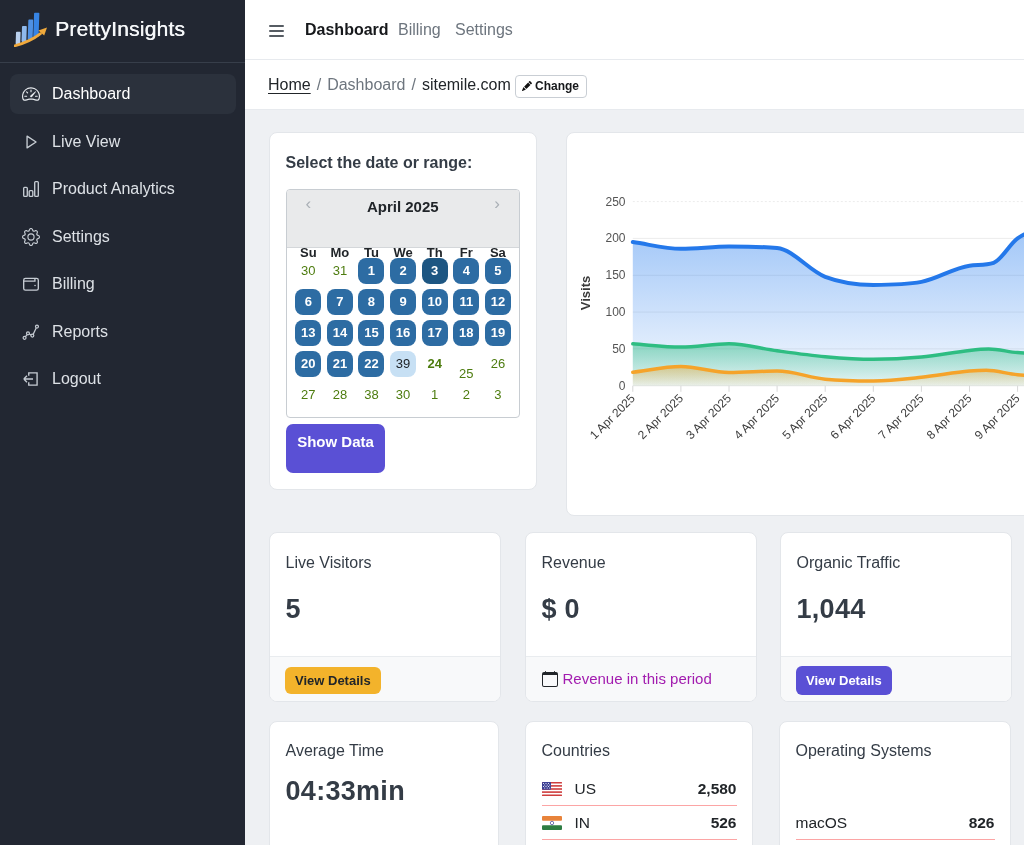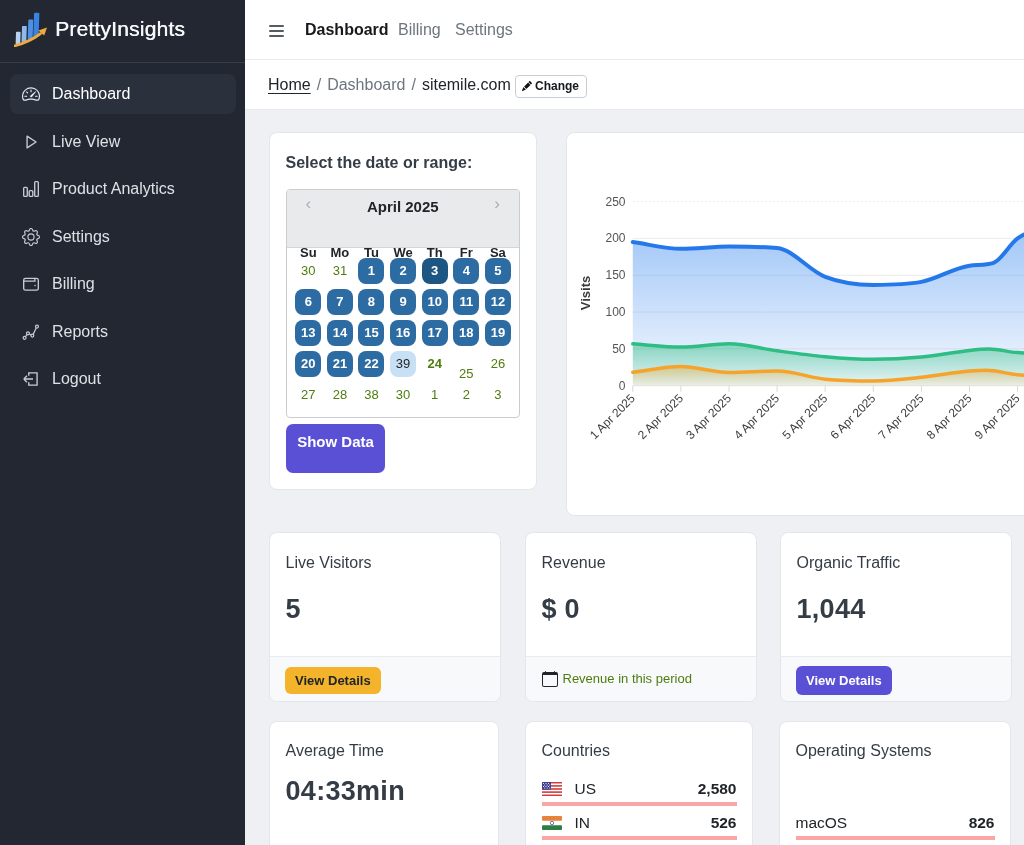--- a/index.html
+++ b/index.html
@@ -31,21 +31,21 @@
 #crumbs u { text-underline-offset:3px; }
 #changebtn { position:absolute; left:270px; top:14px; height:23px; padding:0 7px 0 6px; border:1px solid #c9ced4; border-radius:4px; background:#fff; font-size:12px; font-weight:700; color:#16181b; line-height:21px; }
 
 #content { left:245px; top:110px; width:779px; height:735px; background:#eef0f3; }
 .card { position:absolute; background:#fff; border:1px solid #e3e6ea; border-radius:8px; }
 .ctitle { position:absolute; left:16px; font-size:16px; font-weight:500; color:#343c46; }
 .cvalue { position:absolute; left:16px; font-size:27px; font-weight:700; color:#343c46; letter-spacing:0.3px;}
 .cfoot { position:absolute; left:0; bottom:0; width:100%; height:45px; background:#f8f9fa; border-top:1px solid #e9ecef; border-radius:0 0 7px 7px; }
 .btn-y { position:absolute; left:15px; top:10px; height:27px; line-height:27px; padding:0 10.5px; background:#f3b32b; border-radius:6px; font-size:13px; font-weight:700; color:#212529; }
 .btn-p { position:absolute; left:15px; top:9px; height:29px; line-height:29px; padding:0 10.5px; background:#5a50d5; border-radius:6px; font-size:13px; font-weight:700; color:#fff; }
-.lrow { position:absolute; left:16px; right:15px; height:34px; border-bottom:4px solid #fca5a5; font-size:15.5px; color:#212529; }
+.lrow { position:absolute; left:16px; right:15px; height:34px; border-bottom:1px solid #fca5a5; font-size:15.5px; color:#212529; }
 .lrow .lval { position:absolute; right:0; top:0; line-height:33px; font-weight:700; }
 .lrow .lname { position:absolute; top:0; line-height:33px; }
 
 .wkrow span { display:inline-block; width:31.6px; text-align:center; font-size:13px; font-weight:700; color:#212529;margin-top:23px; }
 .dc { position:absolute; width:26px; height:26px; margin-left:2.8px; margin-top:2px; line-height:26px; text-align:center; font-size:13px; color:#4d7c0f; border-radius:8px; }
 .dc.sel { background:#2d6ca3; color:#fff; font-weight:700; }
 .dc.dark { background:#1d5682; color:#fff; font-weight:700; }
 .dc.lite { background:#c7e0f4; color:#212529; font-weight:400; }
 .dc.today { font-weight:700; }
 </style>
@@ -261,21 +261,21 @@
           <div class="btn-y">View Details</div>
         </div>
     </div>
     <div class="card" style="left:279.5px; top:422px; width:232px; height:170px;">
       <div class="ctitle" style="top:21px;">Revenue</div>
       <div class="cvalue" style="top:61px;">$ 0</div>
       <div class="cfoot">
         <svg style="position:absolute;left:16px;top:14px;" width="16" height="16" viewBox="0 0 16 16" fill="#212529">
             <path d="M3.5 0a.5.5 0 0 1 .5.5V1h8V.5a.5.5 0 0 1 1 0V1h1a2 2 0 0 1 2 2v11a2 2 0 0 1-2 2H2a2 2 0 0 1-2-2V3a2 2 0 0 1 2-2h1V.5a.5.5 0 0 1 .5-.5zM1 4v10a1 1 0 0 0 1 1h12a1 1 0 0 0 1-1V4H1z"></path>
           </svg>
-        <div style="position:absolute; left:37px; top:0; line-height:44px; font-size:13px; color:#4d7c0f;">Revenue in this period</div>
+        <div style="position:absolute; left:37px; top:0; line-height:44px; font-size:15px; color:#a21caf;">Revenue in this period</div>
       </div>
     </div>
     <div class="card" style="left:534.5px; top:422px; width:232px; height:170px;">
       <div class="ctitle" style="top:21px;">Organic Traffic</div>
       <div class="cvalue" style="top:61px;">1,044</div>
       <div class="cfoot">
           <div class="btn-p">View Details</div>
         </div>
     </div>
 

